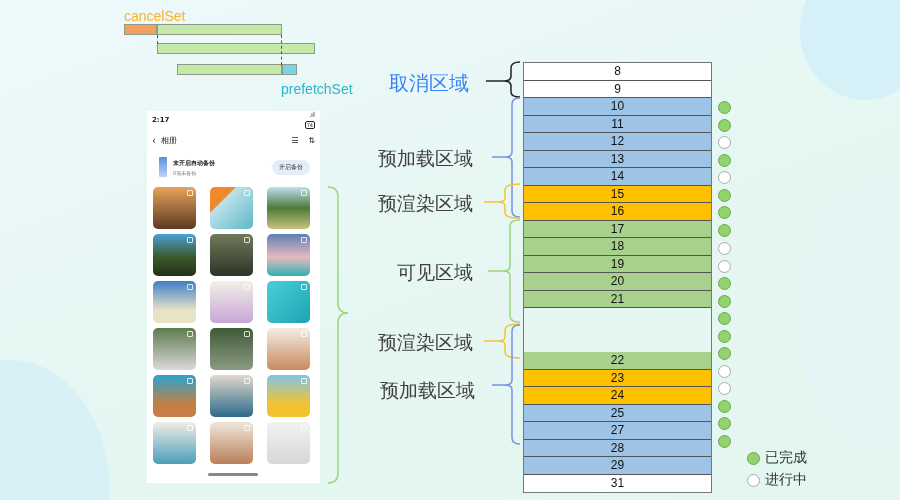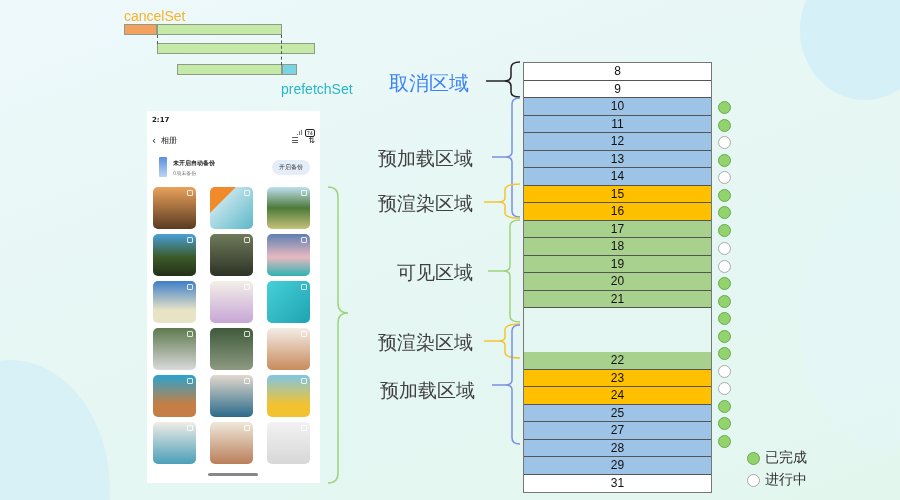--- a/index.html
+++ b/index.html
@@ -15,21 +15,21 @@
   .blob3 { right: -60px; top: 190px; width: 160px; height: 260px; background: #e2f6f7; opacity: .7; }
 
   
   .set-label { position: absolute; font-size: 14px; font-family: "Liberation Sans", sans-serif; }
   .bar { position: absolute; height: 11px; border: 1px solid #8e9b8a; }
   .dash { position: absolute; width: 0; border-left: 1px dashed #555; }
 
   
   .phone { position: absolute; left: 147px; top: 111px; width: 173px; height: 372px; background: #fff; }
   .status-time { position: absolute; left: 5px; top: 5px; font-size: 7px; font-weight: bold; color: #222; }
-  .status-right { position: absolute; right: 5px; top: 18px; font-size: 7px; color: #222; display:flex; gap:2px; align-items:flex-end; }
+  .status-right { position: absolute; right: 5px; top: 0; font-size: 7px; color: #222; display:flex; gap:2px; align-items:flex-end;flex-direction:column; }
   .battery { border: 1px solid #222; border-radius: 2px; font-size: 5px; padding: 0 1px; line-height: 6px; }
   .nav-row { position: absolute; left: 5px; right: 5px; top: 22px; height: 14px; display: flex; align-items: center; font-size: 8px; color: #222; }
   .nav-back { font-size: 10px; margin-right: 5px; }
   .nav-title { flex: 1; }
   .nav-icons { display: flex; gap: 10px; font-size: 8px; }
   .backup-row { position: absolute; left: 12px; right: 10px; top: 45px; height: 22px; display: flex; align-items: center; }
   .phone-icon { width: 8px; height: 20px; background: linear-gradient(#5b8fde, #bcd3f2); border-radius: 1px; margin-right: 6px; }
   .backup-text { flex: 1; }
   .backup-title { font-size: 6px; color: #222; font-weight: bold; }
   .backup-sub { font-size: 5px; color: #777; margin-top: 2px; }

